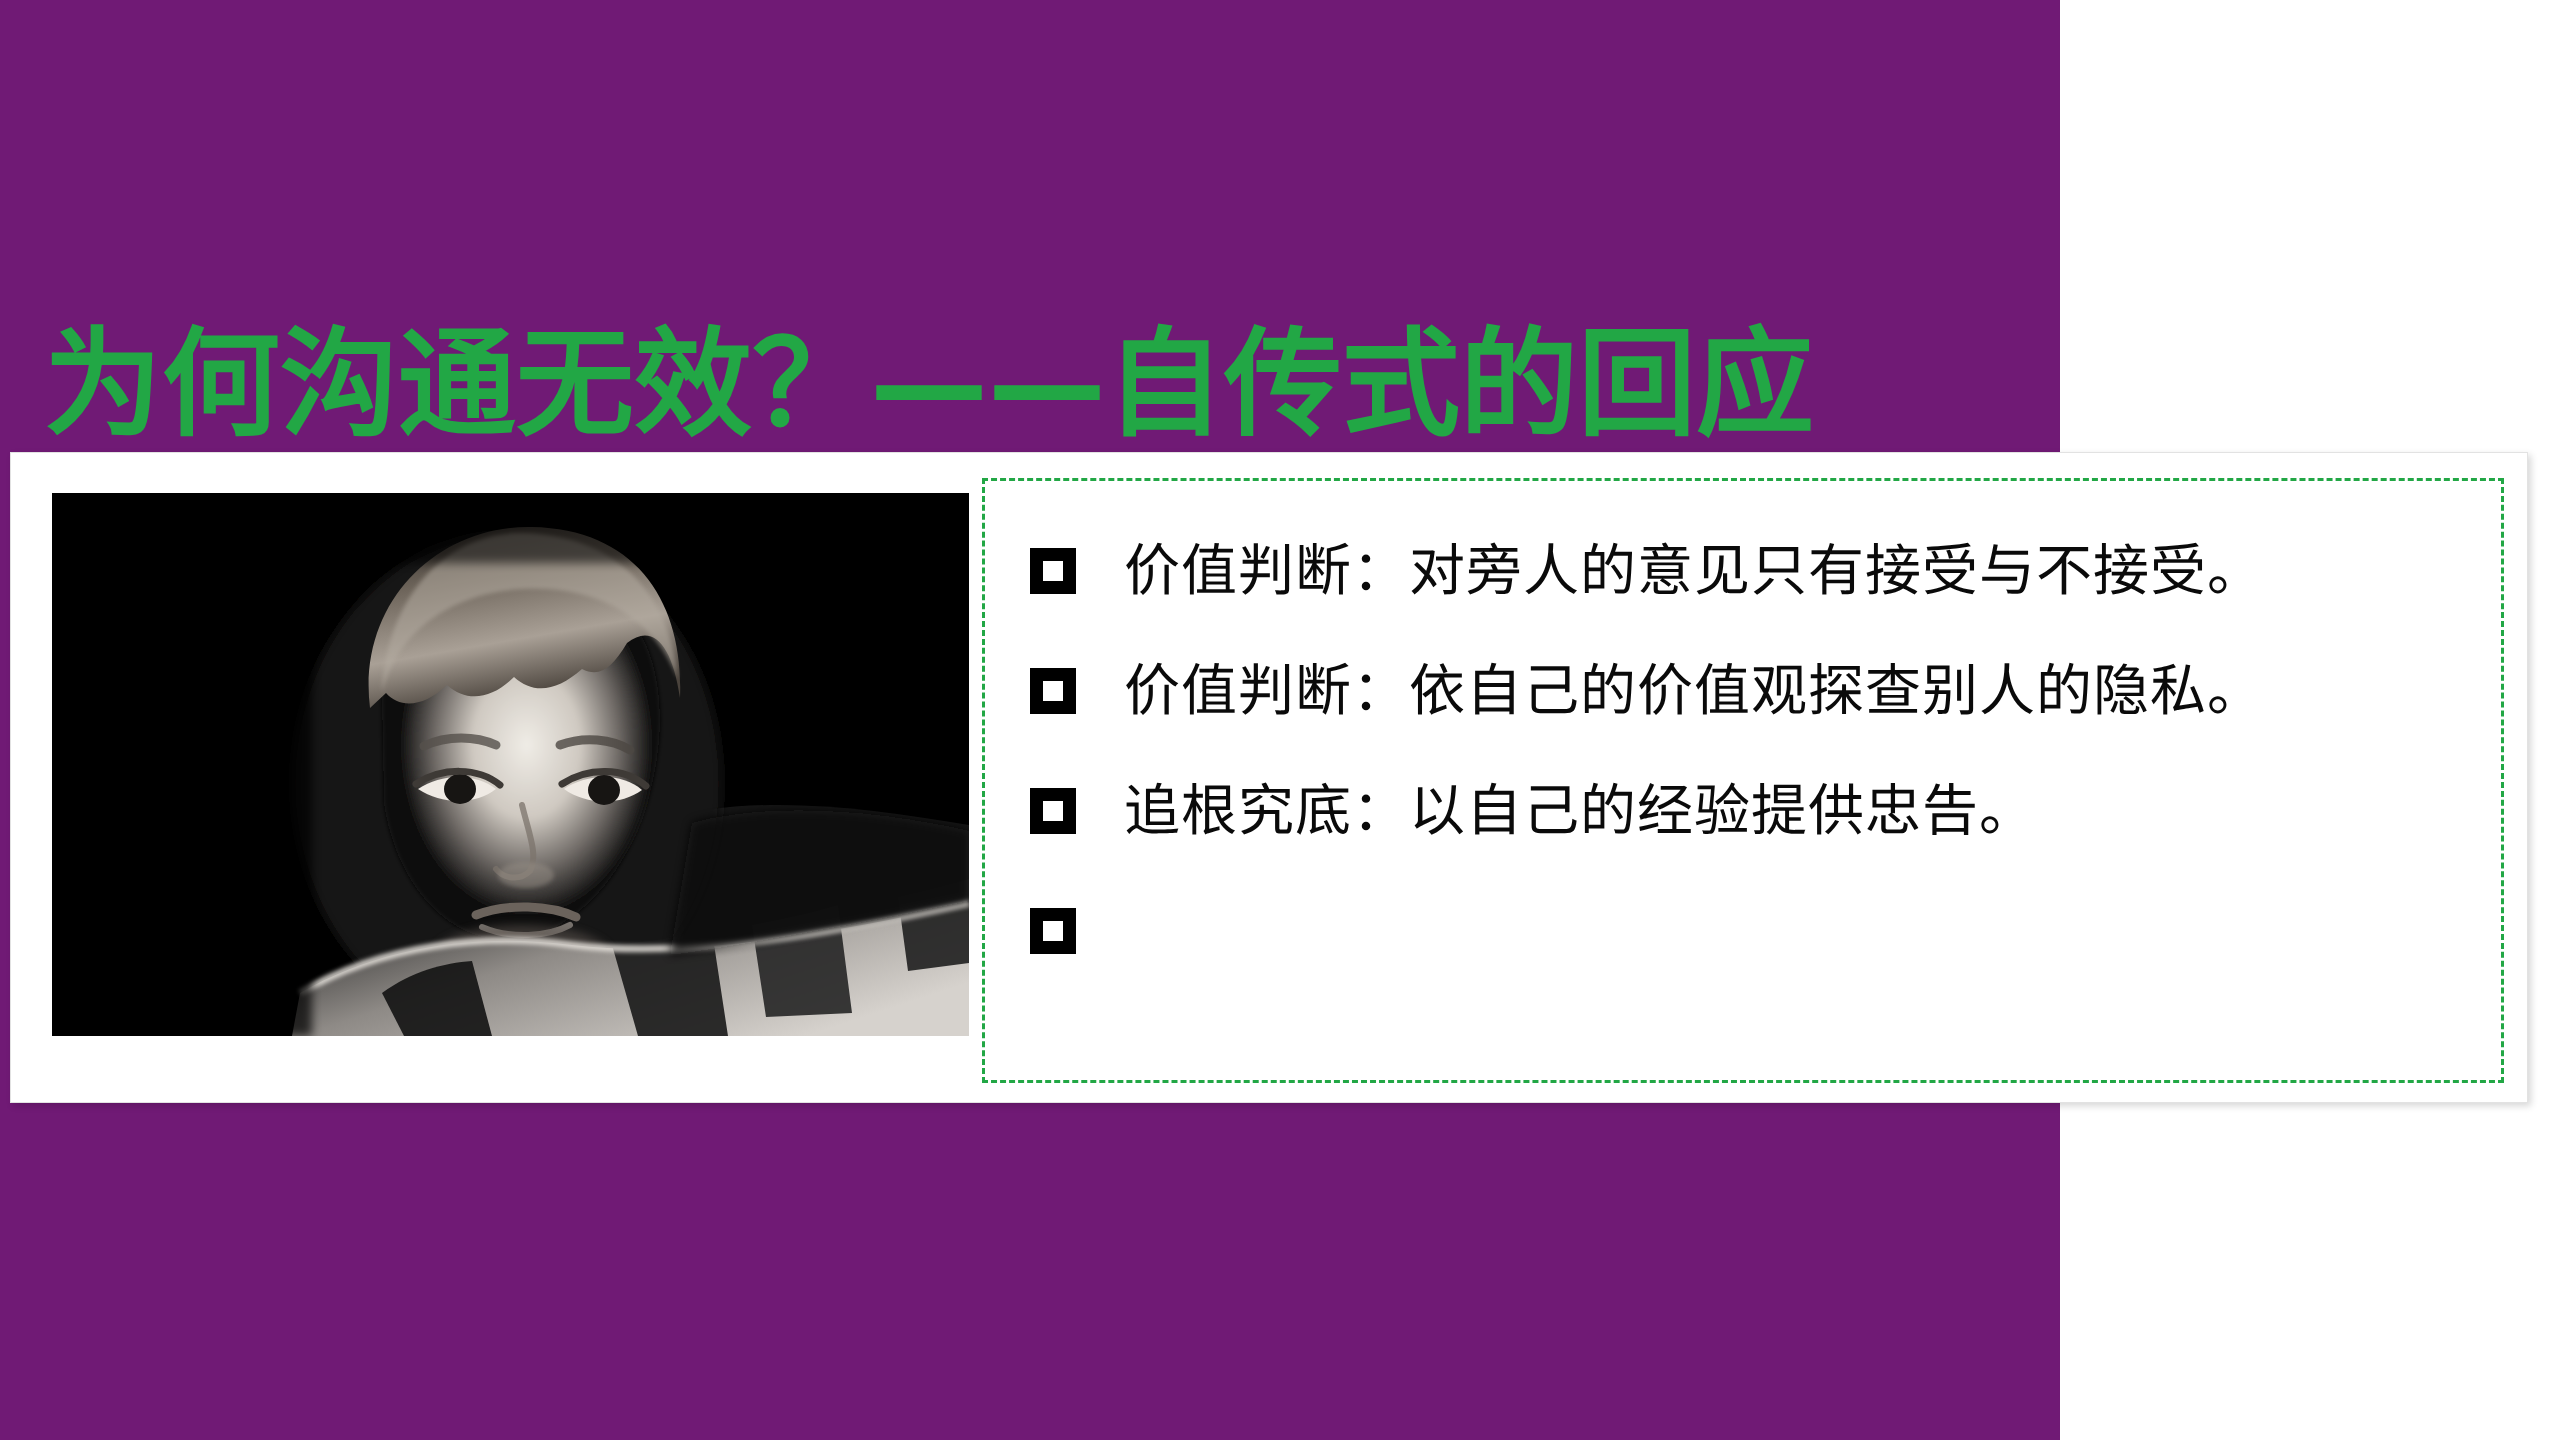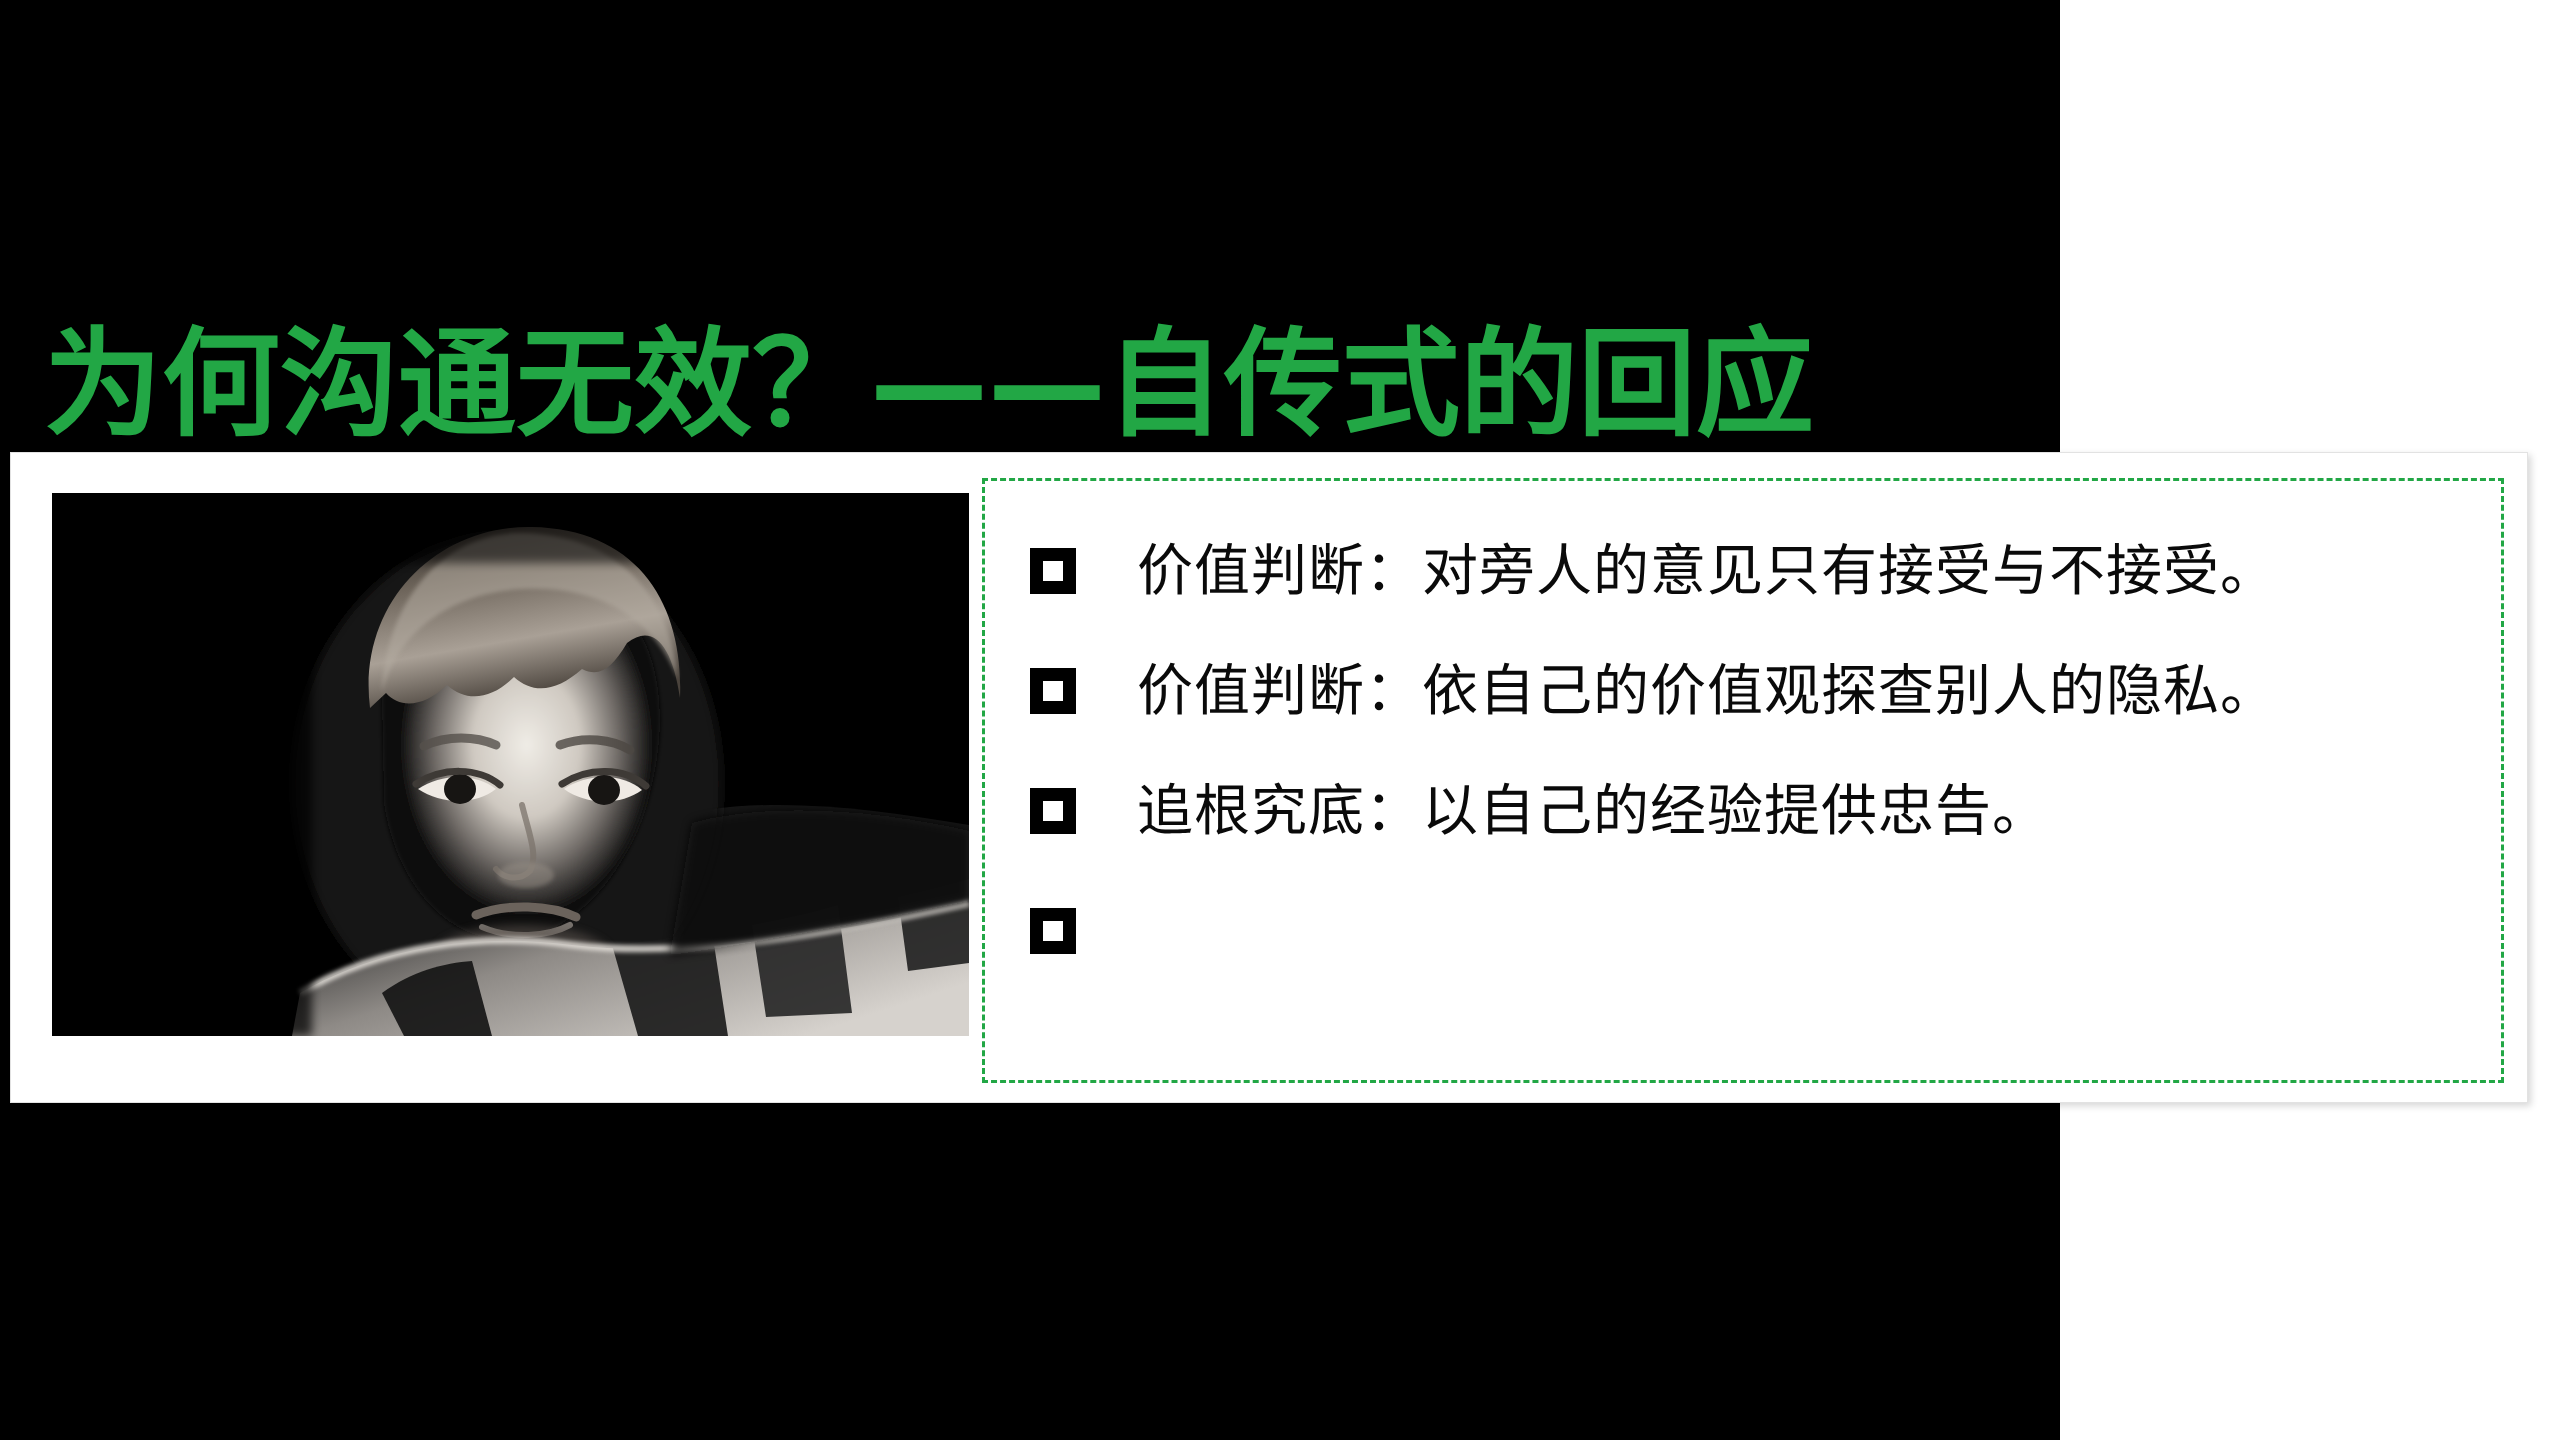--- a/index.html
+++ b/index.html
@@ -13,21 +13,21 @@
     height: 1440px;
     overflow: hidden;
     font-family: "DejaVu Sans", "Liberation Sans", sans-serif;
     -webkit-font-smoothing: antialiased;
   }
 
   .slide {
     position: relative;
     width: 2060px;
     height: 1440px;
-    background: #000000;
+    background: #701a75;
   }
 
   
   .slide-title {
     position: absolute;
     left: 44px;
     top: 225px;
     width: 2300px;
     height: 160px;
     line-height: 160px;
@@ -90,21 +90,20 @@
     margin: 0;
     padding: 0;
     list-style: none;
   }
 
   .bullet-item {
     display: flex;
     align-items: center;
     height: 120px;
     white-space: nowrap;
-    gap: 13px;
   }
 
   .bullet-marker {
     flex: 0 0 auto;
     width: 46px;
     height: 46px;
     border: 13px solid #000000;
     box-sizing: border-box;
     background: #ffffff;
     margin-right: 48px;

